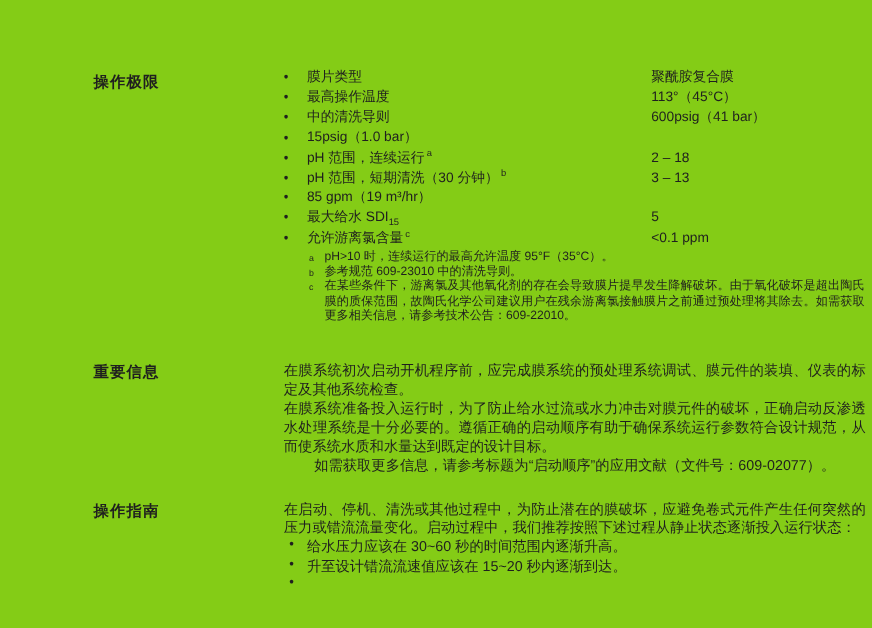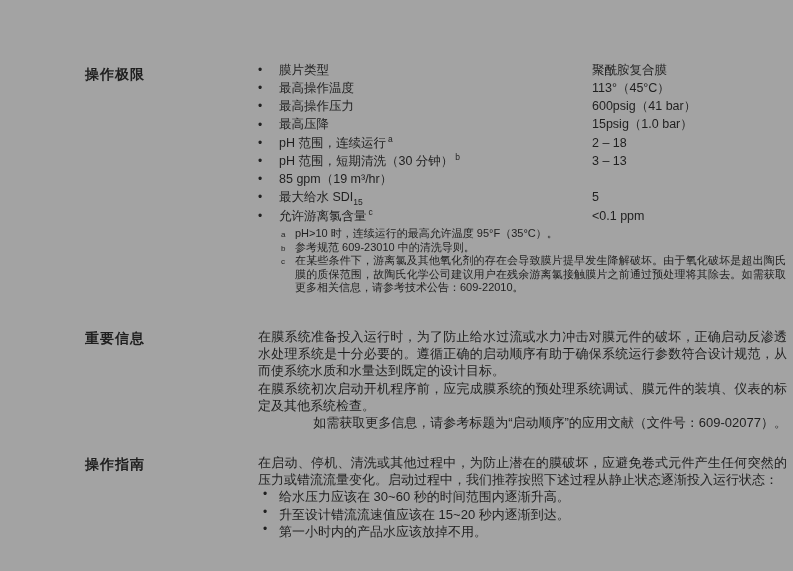--- a/index.html
+++ b/index.html
@@ -1,20 +1,20 @@
 <!DOCTYPE html>
 <html><head>
 <meta charset="utf-8">
 <style>
   html, body { margin: 0; padding: 0; background: #ffffff; }
   .page {
     position: relative;
     width: 793px;
     height: 571px;
-    background: #a3a3a3;
+    background: #84cc16;
     color: #1f1f1f;
     font-family: "Liberation Sans", sans-serif;
     overflow: hidden;
   }
   .sec-heading {
     position: absolute;
     left: 85px;
     font-size: 14px;
     font-weight: bold;
     letter-spacing: 1px;
@@ -51,21 +51,21 @@
   .fn-text { flex: 1; text-align: justify; }
   
   .body-block {
     position: absolute;
     left: 258px;
     width: 529px;
     font-size: 13px;
     line-height: 17.2px;
   }
   .para { margin: 0; text-align: justify; }
-  .para:last-child { text-align: right; }
+  .para:last-child { text-align: center; }
   .g-bullets { margin-top: 0; }
   .g-bullet-item { display: flex; }
   .g-bullet-item .bullet-dot { flex: 0 0 16px; padding-left: 5px; box-sizing: content-box; }
 </style>
 </head>
 <body>
 
 <div class="page">
 
   <div class="sec-heading" style="top:66px">操作极限</div>
@@ -76,26 +76,25 @@
       <span class="limit-label"><span>膜片类型</span></span>
       <span class="limit-value">聚酰胺复合膜</span>
     </div>
     <div class="limit-row">
       <span class="bullet-dot">•</span>
       <span class="limit-label"><span>最高操作温度</span></span>
       <span class="limit-value">113°（45°C）</span>
     </div>
     <div class="limit-row">
       <span class="bullet-dot">•</span>
-      <span class="limit-label"><span>最高操作压力</span></span>
+      <span class="limit-label"><span>中的清洗导则</span></span>
       <span class="limit-value">600psig（41 bar）</span>
     </div>
     <div class="limit-row">
       <span class="bullet-dot">•</span>
-      <span class="limit-label"><span>最高压降</span></span>
       <span class="limit-value">15psig（1.0 bar）</span>
     </div>
     <div class="limit-row">
       <span class="bullet-dot">•</span>
       <span class="limit-label"><span>pH 范围，连续运行</span><sup>a</sup></span>
       <span class="limit-value">2 – 18</span>
     </div>
     <div class="limit-row">
       <span class="bullet-dot">•</span>
       <span class="limit-label"><span>pH 范围，短期清洗（30 分钟）</span><sup>b</sup></span>
@@ -127,37 +126,36 @@
       <div class="fn-text">参考规范 609-23010 中的清洗导则。</div>
     </div>
     <div class="fn-row">
       <span class="fn-marker">c</span>
       <div class="fn-text">在某些条件下，游离氯及其他氧化剂的存在会导致膜片提早发生降解破坏。由于氧化破坏是超出陶氏膜的质保范围，故陶氏化学公司建议用户在残余游离氯接触膜片之前通过预处理将其除去。如需获取更多相关信息，请参考技术公告：609-22010。</div>
     </div>
   </div>
 
   <div class="sec-heading" style="top:330px">重要信息</div>
   <div class="body-block" style="top:328px">
+    <p class="para">在膜系统初次启动开机程序前，应完成膜系统的预处理系统调试、膜元件的装填、仪表的标定及其他系统检查。</p>
     <p class="para">在膜系统准备投入运行时，为了防止给水过流或水力冲击对膜元件的破坏，正确启动反渗透水处理系统是十分必要的。遵循正确的启动顺序有助于确保系统运行参数符合设计规范，从而使系统水质和水量达到既定的设计目标。</p>
-    <p class="para">在膜系统初次启动开机程序前，应完成膜系统的预处理系统调试、膜元件的装填、仪表的标定及其他系统检查。</p>
     <p class="para">如需获取更多信息，请参考标题为“启动顺序”的应用文献（文件号：609-02077）。</p>
   </div>
 
   <div class="sec-heading" style="top:456px">操作指南</div>
   <div class="body-block" style="top:454px">
     <p class="para">在启动、停机、清洗或其他过程中，为防止潜在的膜破坏，应避免卷式元件产生任何突然的压力或错流流量变化。启动过程中，我们推荐按照下述过程从静止状态逐渐投入运行状态：</p>
     <div class="g-bullets">
       <div class="g-bullet-item">
         <span class="bullet-dot">•</span>
         <span>给水压力应该在 30~60 秒的时间范围内逐渐升高。</span>
       </div>
       <div class="g-bullet-item">
         <span class="bullet-dot">•</span>
         <span>升至设计错流流速值应该在 15~20 秒内逐渐到达。</span>
       </div>
       <div class="g-bullet-item">
         <span class="bullet-dot">•</span>
-        <span>第一小时内的产品水应该放掉不用。</span>
       </div>
     </div>
   </div>
 
 </div>
 
 </body></html>

